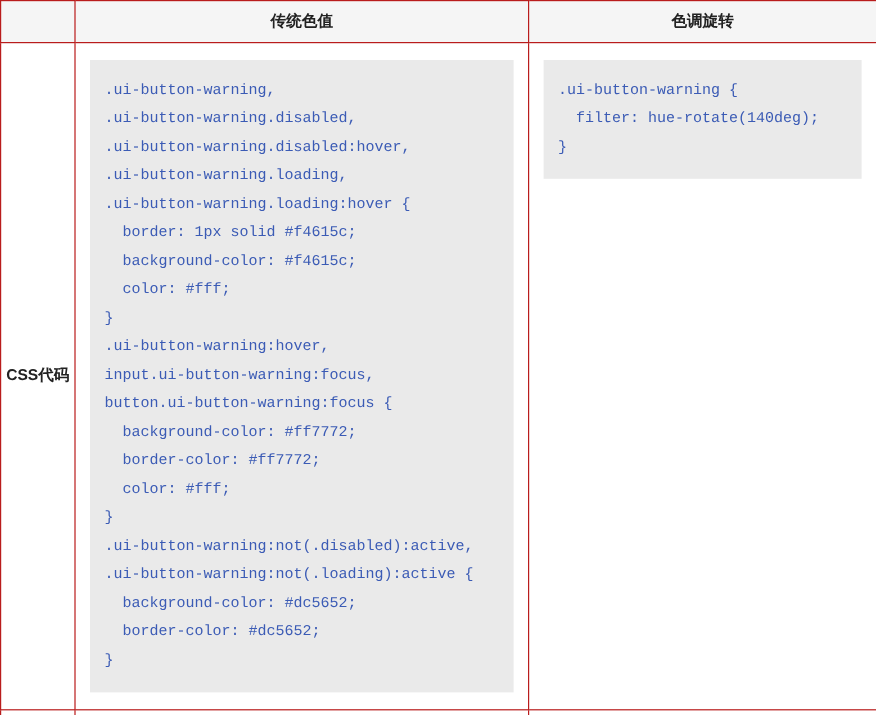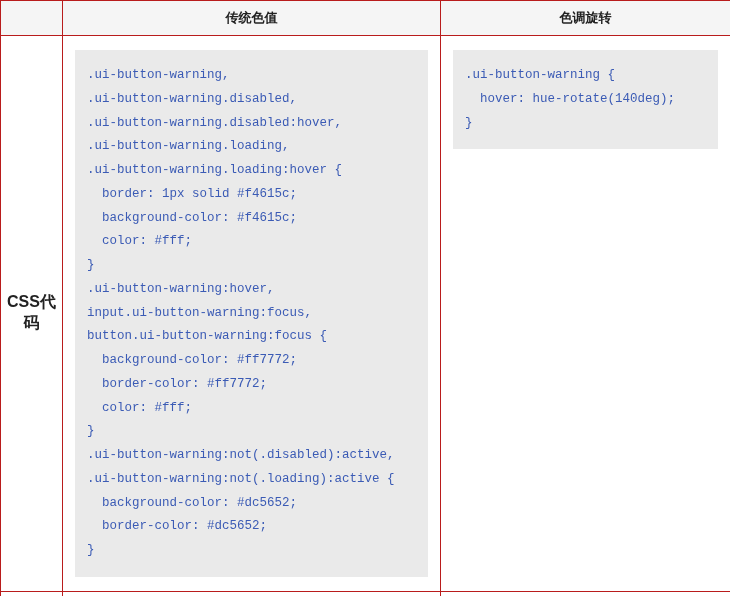--- a/index.html
+++ b/index.html
@@ -40,21 +40,21 @@
       width: 378px;
     }
     .col-hue {
       width: 290px;
     }
     .row-label {
       font-weight: bold;
       text-align: center;
       color: #222;
       vertical-align: middle;
-      font-size: 16px;
+      font-size: 13px;
       padding: 4px 2px;
     }
     pre.code-block {
       background: #eaeaea;
       padding: 14px 12px;
       font-family: Consolas, "Courier New", monospace;
       font-size: 12.5px;
       line-height: 1.9;
       white-space: pre;
       overflow: hidden;
@@ -109,21 +109,21 @@
   color: #fff;
 }
 .ui-button-warning:not(.disabled):active,
 .ui-button-warning:not(.loading):active {
   background-color: #dc5652;
   border-color: #dc5652;
 }</pre>
       </td>
       <td class="code-cell">
         <pre class="code-block">.ui-button-warning {
-  hover: hue-rotate(140deg);
+  filter: hue-rotate(140deg);
 }</pre>
       </td>
     </tr>
     <tr>
       <td class="row-label">最终效果</td>
       <td class="result-cell">
         
       </td>
       <td class="result-cell">
         

